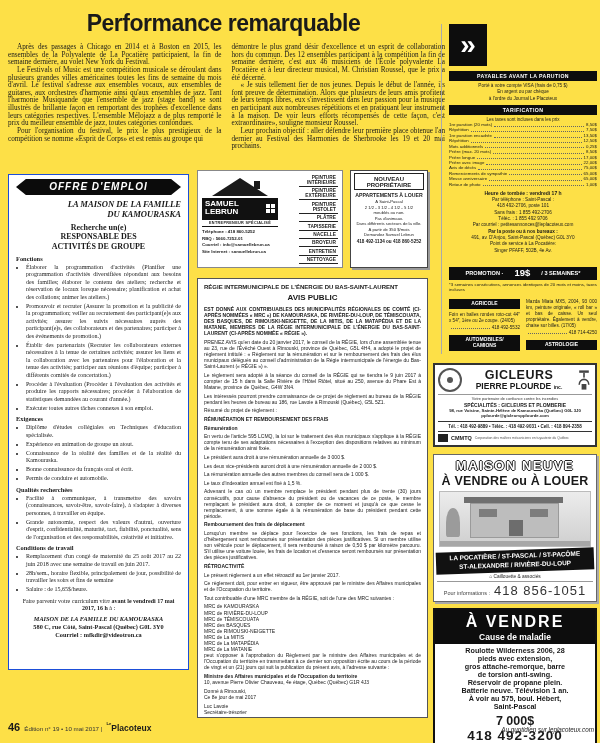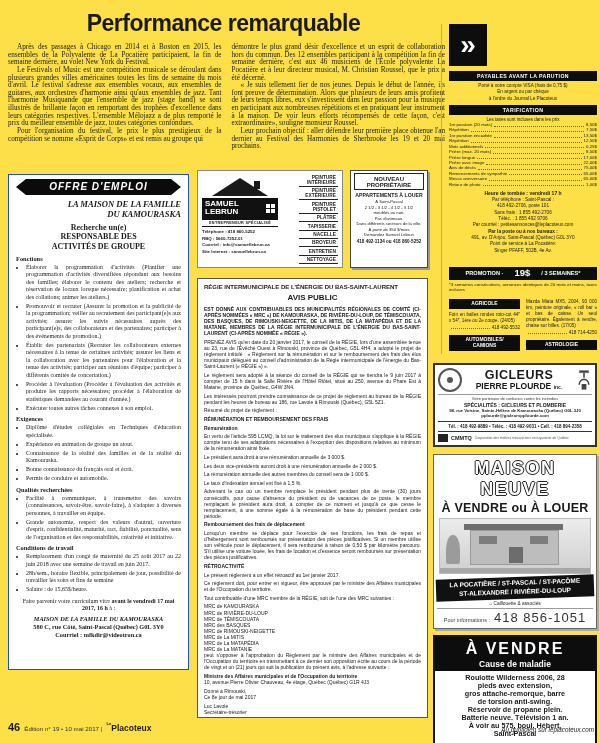--- a/index.html
+++ b/index.html
@@ -81,21 +81,21 @@
   .gi-tag{text-align:center;font-size:3.9px;color:#333;border-top:1px solid #999;margin-top:2px;padding-top:1px;}
   .gi-spec{text-align:center;font-weight:bold;font-size:5px;margin-top:1px;}
   .gi-addr,.gi-mail{text-align:center;font-size:4.3px;font-weight:bold;line-height:1.35;}
   .gi-phones{text-align:center;font-size:4.5px;font-weight:bold;border-top:1px solid #333;margin-top:2px;padding:1.5px 0 0;}
   .gi-cm{display:flex;gap:3px;align-items:center;border-top:1px solid #333;margin-top:2px;padding-top:2px;}
   .gi-cmbox{width:10px;height:8px;background:#222;flex-shrink:0;}
   .gi-cmname{font-weight:bold;font-size:5.5px;}
   .gi-cmsmall{font-size:3.4px;color:#555;}
   
   .maison{margin-top:7px;border:1px solid #666;box-shadow:2px 2px 0 #aaa;background:#fff;padding:3px;text-align:center;}
-  .mn-t1{font-size:18px;font-weight:bold;letter-spacing:1.5px;color:#fff;text-shadow:-1px 0 #222,1px 0 #222,0 -1px #222,0 1px #222;}
+  .mn-t1{font-size:13px;font-weight:bold;letter-spacing:1.5px;color:#fff;text-shadow:-1px 0 #222,1px 0 #222,0 -1px #222,0 1px #222;}
   .mn-t2{font-size:12.5px;font-weight:bold;letter-spacing:0.2px;margin-top:1px;}
   .mn-house{height:54px;margin:3px 2px;background:linear-gradient(#ececec,#cfcfcf);position:relative;overflow:hidden;border:1px solid #bbb;}
   .mn-roof{position:absolute;left:16%;top:10%;width:66%;height:11%;background:#6f6f6f;}
   .mn-bodyh{position:absolute;left:20%;top:21%;width:58%;height:62%;background:#bdbdbd;border:1px solid #9a9a9a;}
   .mn-door{position:absolute;left:46%;top:52%;width:9%;height:31%;background:#6d6d6d;}
   .mn-w1{position:absolute;left:26%;top:32%;width:12%;height:15%;background:#7d7d7d;}
   .mn-w2{position:absolute;left:60%;top:32%;width:12%;height:15%;background:#7d7d7d;}
   .mn-ground{position:absolute;left:0;bottom:0;width:100%;height:9%;background:#a7a7a7;}
   .mn-tree{position:absolute;left:4%;top:30%;width:9%;height:55%;background:#9b9b9b;border-radius:50% 50% 10% 10%;}
   .mn-band{background:#111;color:#fff;font-weight:bold;font-size:6.4px;line-height:1.4;padding:2px 0;transform:rotate(-2deg);margin:2px -1px;}

